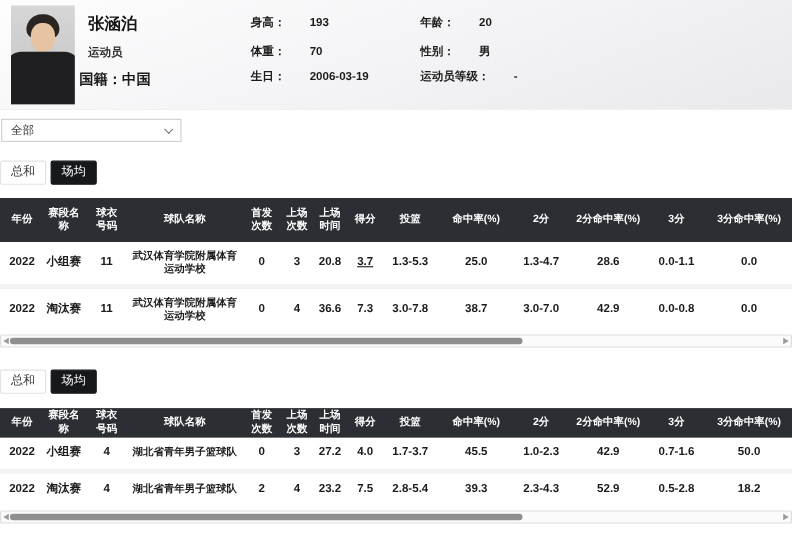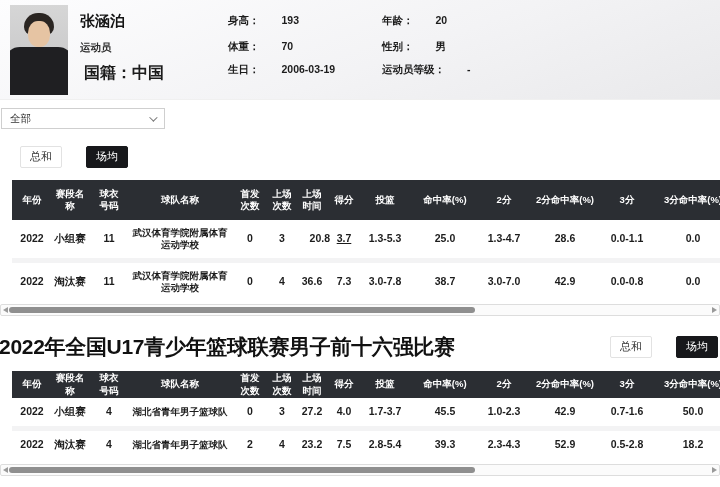--- a/index.html
+++ b/index.html
@@ -13,46 +13,46 @@
   .photo { position:absolute; left:10px; top:5px; width:58px; height:90px;
     background:linear-gradient(180deg,#d6d6d6,#c3c3c5); overflow:hidden; }
   .photo .hair { position:absolute; left:14px; top:8px; width:30px; height:22px;
     border-radius:14px 14px 8px 8px; background:#2a2522; }
   .photo .face { position:absolute; left:18px; top:16px; width:22px; height:26px;
     border-radius:45%; background:#e6c4a3; }
   .photo .torso { position:absolute; left:-6px; top:42px; width:70px; height:48px;
     border-radius:16px 16px 0 0; background:#1f1f22; }
   .name { position:absolute; left:80px; top:12px; font-size:15px; font-weight:bold; color:#141414; }
   .role { position:absolute; left:80px; top:41px; font-size:10.5px; font-weight:bold; color:#2c2c2c; }
-  .nat  { position:absolute; left:84px; top:63px; font-size:16px; font-weight:bold; color:#1c1c1c; }
+  .nat  { position:absolute; left:72px; top:63px; font-size:13px; font-weight:bold; color:#1c1c1c; }
   .pfield { position:absolute; font-size:10.5px; font-weight:bold; color:#1c1c1c; white-space:nowrap; }
   .pfield .val { margin-left:22px; }
   .c1 { left:228px; } .c2 { left:382px; }
   .r1 { top:14px; } .r2 { top:40px; } .r3 { top:63px; }
 
   
   .filter-select { margin:8px 0 0 1px; width:164px; height:21px; background:#fff;
     border:1px solid #cfcfcf; display:flex; align-items:center; justify-content:space-between;
     padding:0 9px 0 8px; font-size:10.5px; color:#333; cursor:pointer; }
   .chev { width:6px; height:6px; border-right:1.2px solid #777; border-bottom:1.2px solid #777;
     transform:rotate(45deg) translateY(-2px); }
 
   
   .section-head { display:flex; justify-content:space-between; align-items:center;
     height:28px; padding-right:2px; }
   .sh1 { margin-top:14px; } .sh2 { margin-top:17px; }
   .section-title { font-size:21px; font-weight:bold; color:#111; margin-left:-1px;
     letter-spacing:-0.3px; white-space:nowrap; }
   .toggle-group { display:flex; gap:4px; }
   .tbtn { font-size:11px; padding:3px 9px; border:1px solid #e2e2e2; background:#fff;
-    color:#333; border-radius:2px; cursor:pointer; line-height:1.2;margin-left:20px; }
+    color:#333; border-radius:2px; cursor:pointer; line-height:1.2; }
   .tbtn.active { background:#17181b; border-color:#17181b; color:#fff; }
 
   
-  .stat-table { width:592px;margin-left:12px; }
+  .stat-table { width:592px; }
   .t1 { margin-top:9px; } .t2 { margin-top:10px; }
   .trow { display:flex; align-items:center; width:720px; background:#fff; }
   .trow.thead { background:#2b2e33; }
   .t1 .trow.thead { height:40px; } .t2 .trow.thead { height:27px; }
   .t1 .trow.tbody-row { height:38px; } .t2 .trow.tbody-row { height:28px; }
   .tcell { text-align:center; overflow:hidden; }
   .thead .tcell { color:#fff; font-size:9.5px; font-weight:bold; white-space:pre-line; line-height:1.3; }
   .tbody-row .tcell { color:#1c1c1c; font-size:10.5px; font-weight:bold; line-height:1.25; }
   .tbody-row .tcell.team { font-size:9.5px; }
   .rowgap { height:5px; width:720px; background:#f3f3f4; }
@@ -134,21 +134,21 @@
       <div class="tcell" style="width: 54px;">3分</div>
       <div class="tcell" style="width: 78px;">3分命中率(%)</div>
     </div>
     <div class="trow tbody-row">
       <div class="tcell" style="width: 40px;">2022</div>
       <div class="tcell" style="width: 36px;">小组赛</div>
       <div class="tcell" style="width: 42px;">11</div>
       <div class="tcell team" style="width: 100px;">武汉体育学院附属体育运动学校</div>
       <div class="tcell" style="width: 40px;">0</div>
       <div class="tcell" style="width: 24px;">3</div>
-      <div class="tcell" style="width: 36px; text-align: right;">20.8</div>
+      <div class="tcell" style="width: 36px;">20.8</div>
       <div class="tcell" style="width: 28px; text-decoration: underline;">3.7</div>
       <div class="tcell" style="width: 54px;">1.3-5.3</div>
       <div class="tcell" style="width: 66px;">25.0</div>
       <div class="tcell" style="width: 52px;">1.3-4.7</div>
       <div class="tcell" style="width: 70px;">28.6</div>
       <div class="tcell" style="width: 54px;">0.0-1.1</div>
       <div class="tcell" style="width: 78px;">0.0</div>
     </div>
     <div class="rowgap"></div>
     <div class="trow tbody-row">
@@ -168,21 +168,20 @@
       <div class="tcell" style="width: 78px;">0.0</div>
     </div>
   </div>
 <div class="hscroll">
   <span class="harrow left"></span>
   <div class="hthumb"></div>
   <span class="harrow right"></span>
 </div>
 
 <div class="section-head sh2">
-  <div class="section-title">2022年全国U17青少年篮球联赛男子前十六强比赛</div>
   <div class="toggle-group">
     <button class="tbtn">总和</button>
     <button class="tbtn active">场均</button>
   </div>
 </div>
 <div class="stat-table t2">
     <div class="trow thead">
       <div class="tcell" style="width: 40px;">年份</div>
       <div class="tcell" style="width: 36px;">赛段名称</div>
       <div class="tcell" style="width: 42px;">球衣

